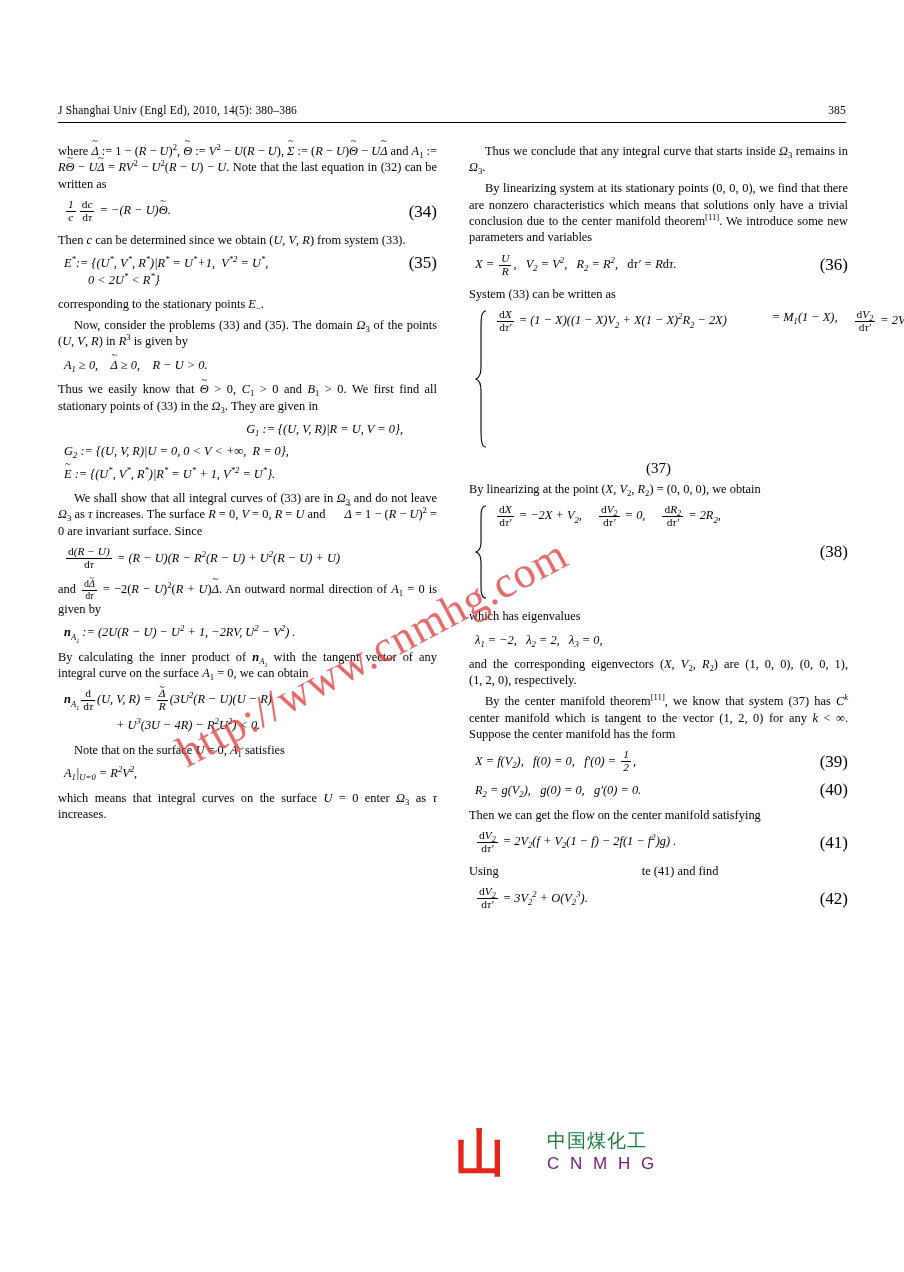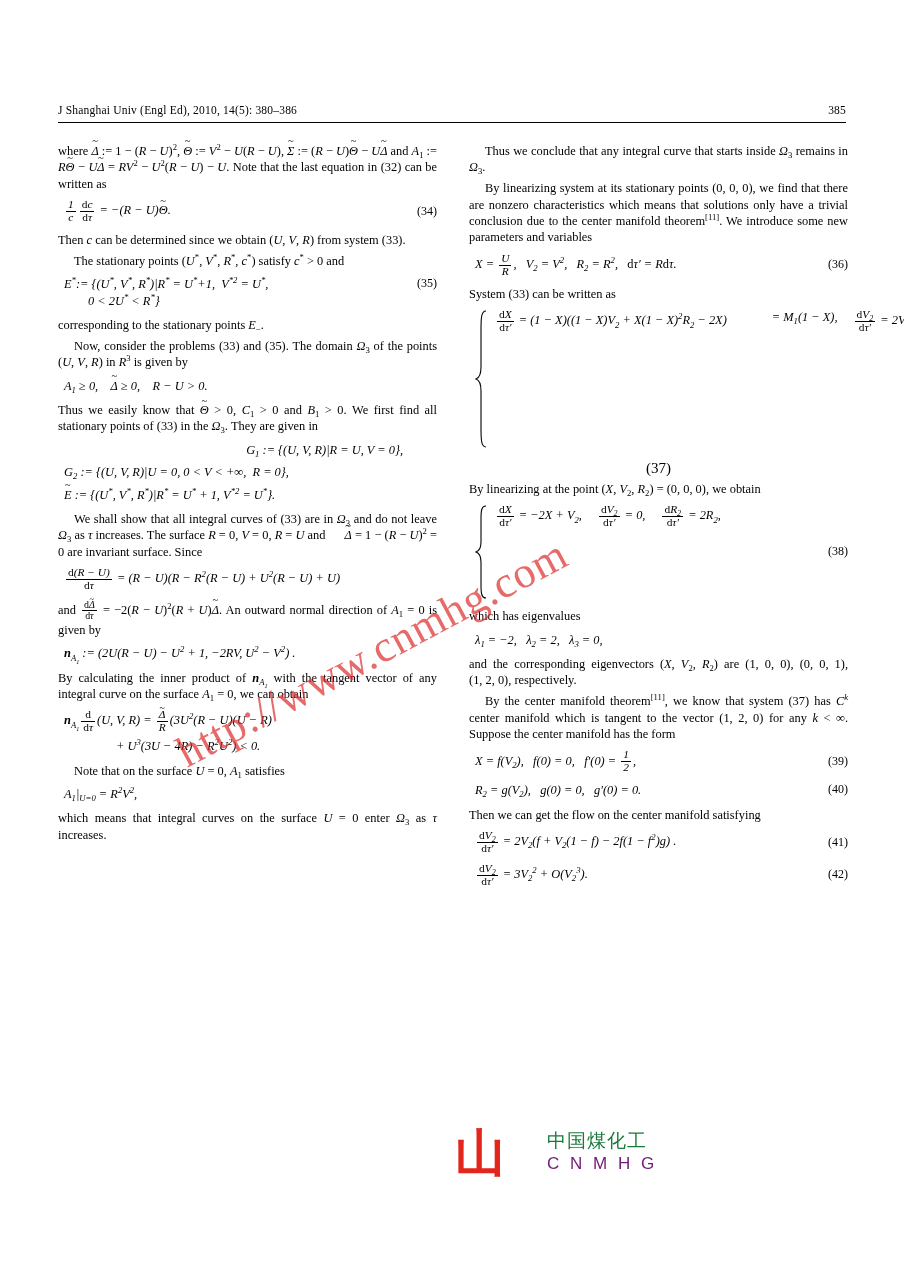--- a/index.html
+++ b/index.html
@@ -71,21 +71,21 @@
   .eq .body {
     display: block;
     padding-left: 6px;
     padding-right: 34px;
   }
   .eq .num {
     position: absolute;
     right: 0;
     top: 50%;
     transform: translateY(-50%);
-    font-size: 12px;
+    font-size: 17px;
   }
   .eq.lefty .body { text-align: left; }
   .math {
     font-family: "Liberation Serif", serif;
     font-style: italic;
   }
   .upr { font-style: normal; }
   .frac {
     display: inline-block;
     vertical-align: middle;
@@ -204,23 +204,20 @@
         <span class="body">
           <span class="math"><span class="frac"><span class="nu">1</span><span class="de">c</span></span><span class="frac"><span class="nu"><span class="upr">d</span>c</span><span class="de"><span class="upr">d</span>τ</span></span> = −(R − U)<span class="ovl"><span class="tilde">~</span>Θ</span>.</span>
         </span>
         <span class="num">(34)</span>
       </div>
 
       <p>
         Then <span class="math">c</span> can be determined since we obtain (<span class="math">U</span>,&nbsp;<span class="math">V</span>,&nbsp;<span class="math">R</span>) from system (33).
       </p>
 
-      <p class="indent">
-        The stationary points (<span class="math">U</span><sup>*</sup>,&nbsp;<span class="math">V</span><sup>*</sup>,&nbsp;<span class="math">R</span><sup>*</sup>,&nbsp;<span class="math">c</span><sup>*</sup>) satisfy <span class="math">c</span><sup>*</sup> &gt; 0 and
-      </p>
 
       <div class="eq lefty">
         <span class="body">
           <span class="math" style="display:block;">E<sup>*</sup>:= {(U<sup>*</sup>, V<sup>*</sup>, R<sup>*</sup>)|R<sup>*</sup> = U<sup>*</sup>+1, &nbsp;V<sup>*2</sup> = U<sup>*</sup>,</span>
           <span class="math" style="display:block; padding-left:24px;">0 &lt; 2U<sup>*</sup> &lt; R<sup>*</sup>}</span>
         </span>
         <span class="num" style="top:22%;">(35)</span>
       </div>
 
       <p>
@@ -404,20 +401,24 @@
         Then we can get the flow on the center manifold satisfying
       </p>
 
       <div class="eq lefty">
         <span class="body">
           <span class="math"><span class="frac"><span class="nu"><span class="upr">d</span>V<sub>2</sub></span><span class="de"><span class="upr">d</span>τ′</span></span> = 2V<sub>2</sub>(f + V<sub>2</sub>(1 − f) − 2f(1 − f<sup>2</sup>)g) .</span>
         </span>
         <span class="num">(41)</span>
       </div>
 
+      <p>
+        <span>Using</span>
+        <span style="display:inline-block; width:140px;"></span><span>te (41) and find</span>
+      </p>
 
       <div class="eq lefty">
         <span class="body">
           <span class="math"><span class="frac"><span class="nu"><span class="upr">d</span>V<sub>2</sub></span><span class="de"><span class="upr">d</span>τ′</span></span> = 3V<sub>2</sub><sup>2</sup> + O(V<sub>2</sub><sup>3</sup>).</span>
         </span>
         <span class="num">(42)</span>
       </div>
 
     </div>
   </div>

